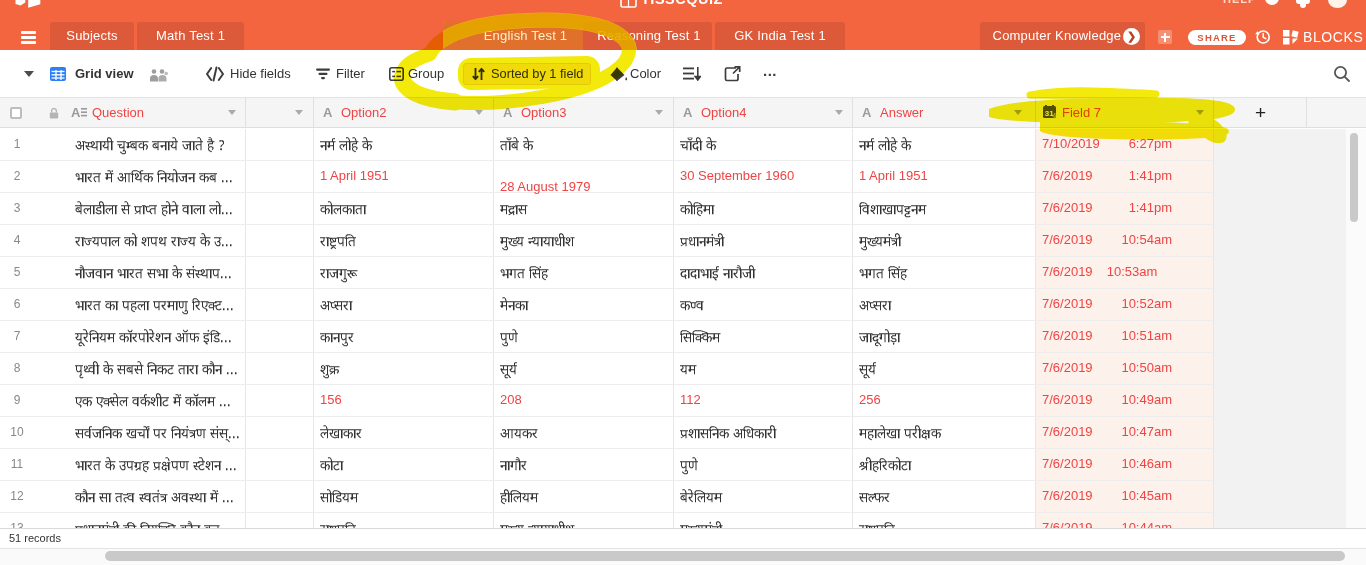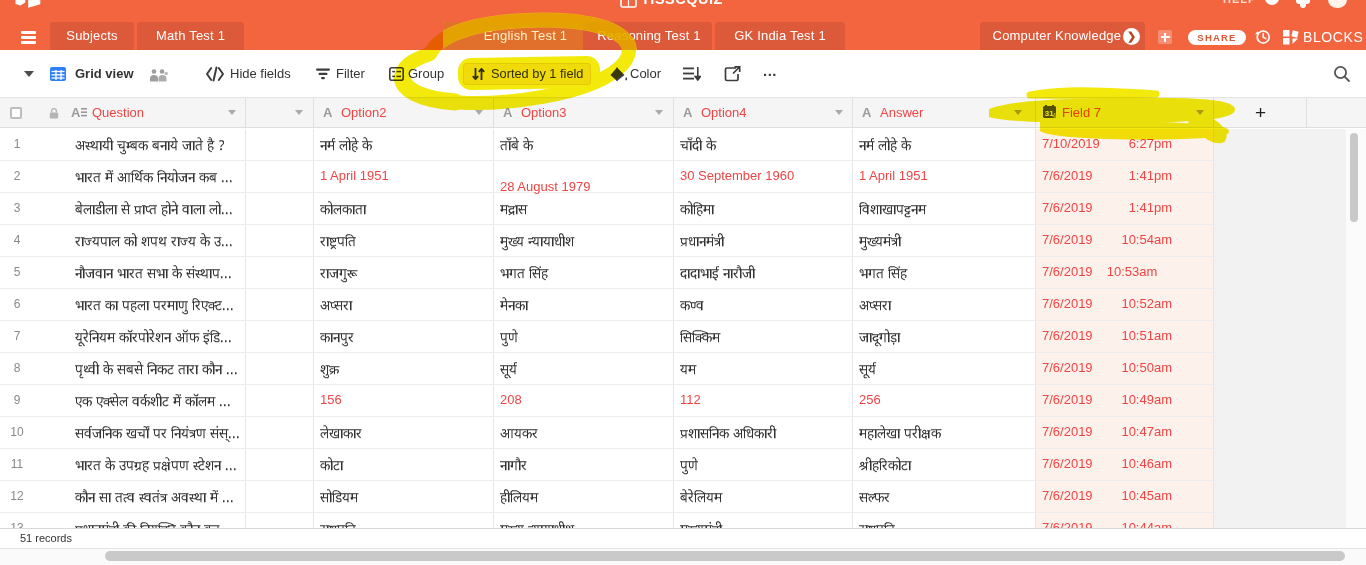--- a/index.html
+++ b/index.html
@@ -729,21 +729,21 @@
     <g transform="translate(0,6.2) scale(.5)">
       <use href="#w99" x="0"></use>
     </g>
   </svg>
 <svg class="dv" style="left:859px;top:515px" width="37" height="26" viewBox="0 0 37 26">
     <g transform="translate(0,6.2) scale(.5)">
       <use href="#w63" x="0"></use>
     </g>
   </svg>
 
-<div id="footer"><span style="margin-left:20px">51 records</span></div>
+<div id="footer"><span style="margin-left:9px">51 records</span></div>
 <div id="hscroll"></div>
 <div id="hthumb"></div>
 <div id="vthumb"></div>
 
 <svg id="marker" viewBox="0 0 1366 565">
  <defs>
       <clipPath id="tabclip">
         <rect x="443" y="8" width="205" height="42"></rect>
       </clipPath>
     </defs>

